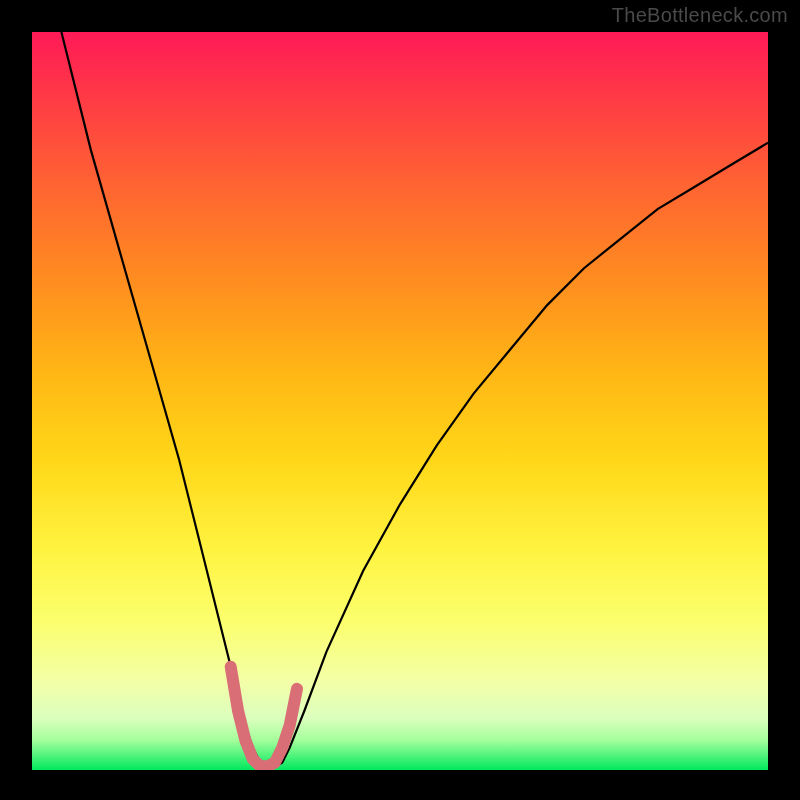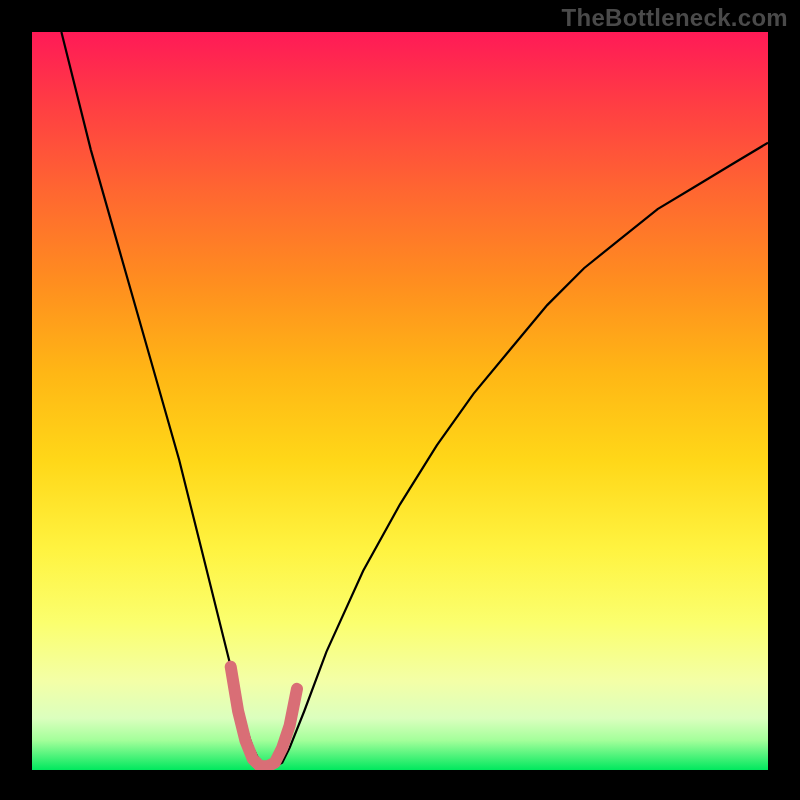--- a/index.html
+++ b/index.html
@@ -41,23 +41,23 @@
       #dbffbe 93%,
       #a3ff9a 96%,
       #00e85e 100%
     );
   }
   .watermark {
     position: absolute;
     top: 4px;
     right: 12px;
     color: #4a4a4a;
-    font-size: 24px;
+    font-size: 20px;
     letter-spacing: 0.3px;
-    font-weight: 700;
+    font-weight: 400;
   }
   svg.curve {
     position: absolute;
     inset: 0;
   }
 </style>
 </head>
 <body>
 
 <div class="frame">

